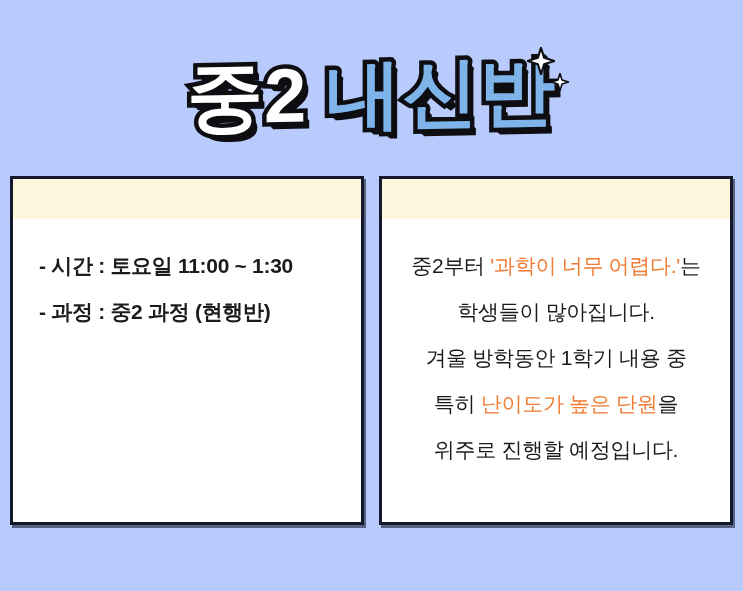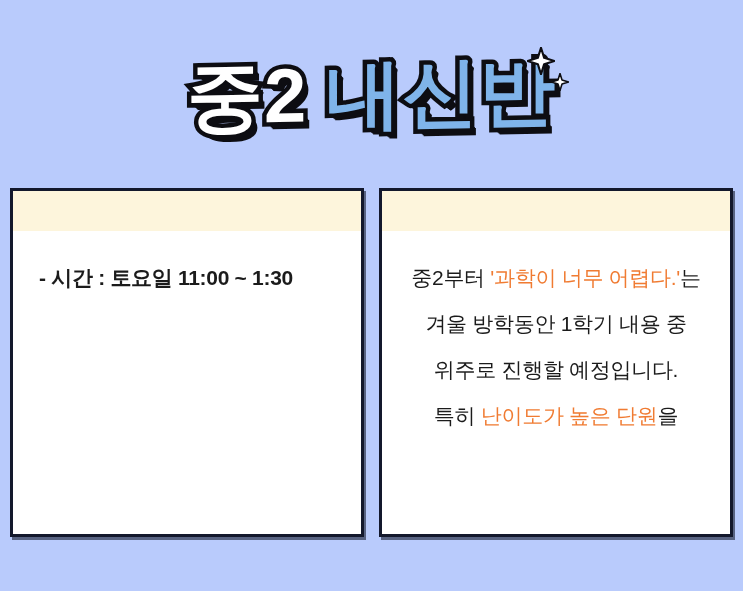--- a/index.html
+++ b/index.html
@@ -57,21 +57,21 @@
   .sparkle {
     position:absolute;
     pointer-events:none;
   }
   .sparkle.big   { left:527px; top:47px;  width:28px; height:28px; }
   .sparkle.small { left:551px; top:73px;  width:18px; height:18px; }
 
   
   .cards {
     position:absolute;
-    left:0; top:188px;
+    left:0; top:176px;
     width:743px;
     height:350px;
     display:flex;
     justify-content:center;
     gap:15px;
   }
 
   .card {
     width:354px;
     height:349px;
@@ -141,33 +141,35 @@
   <path d="M20 1 L24.5 15.5 L39 20 L24.5 24.5 L20 39 L15.5 24.5 L1 20 L15.5 15.5 Z" fill="#ffffff" stroke="#0d0d12" stroke-width="3.5" stroke-linejoin="round"></path>
 </svg>
 
 <div class="cards">
 
   <div class="card">
     <div class="card-band"></div>
     <div class="card-body">
       <ul class="info-list">
         <li>- 시간 : 토요일 11:00 ~ 1:30</li>
+        <li>- 과정 : 중2 과정 (현행반)</li>
       </ul>
     </div>
   </div>
 
   <div class="card">
     <div class="card-band"></div>
     <div class="card-body">
       <div class="desc">
         <p>
           <span>중2부터 </span><span class="hl">'과학이 너무 어렵다.'</span><span>는</span>
         </p>
+        <p>학생들이 많아집니다.</p>
         <p>겨울 방학동안 1학기 내용 중</p>
-        <p>위주로 진행할 예정입니다.</p>
         <p>
           <span>특히 </span><span class="hl">난이도가 높은 단원</span><span>을</span>
         </p>
+        <p>위주로 진행할 예정입니다.</p>
       </div>
     </div>
   </div>
 
 </div>
 
 </body></html>

